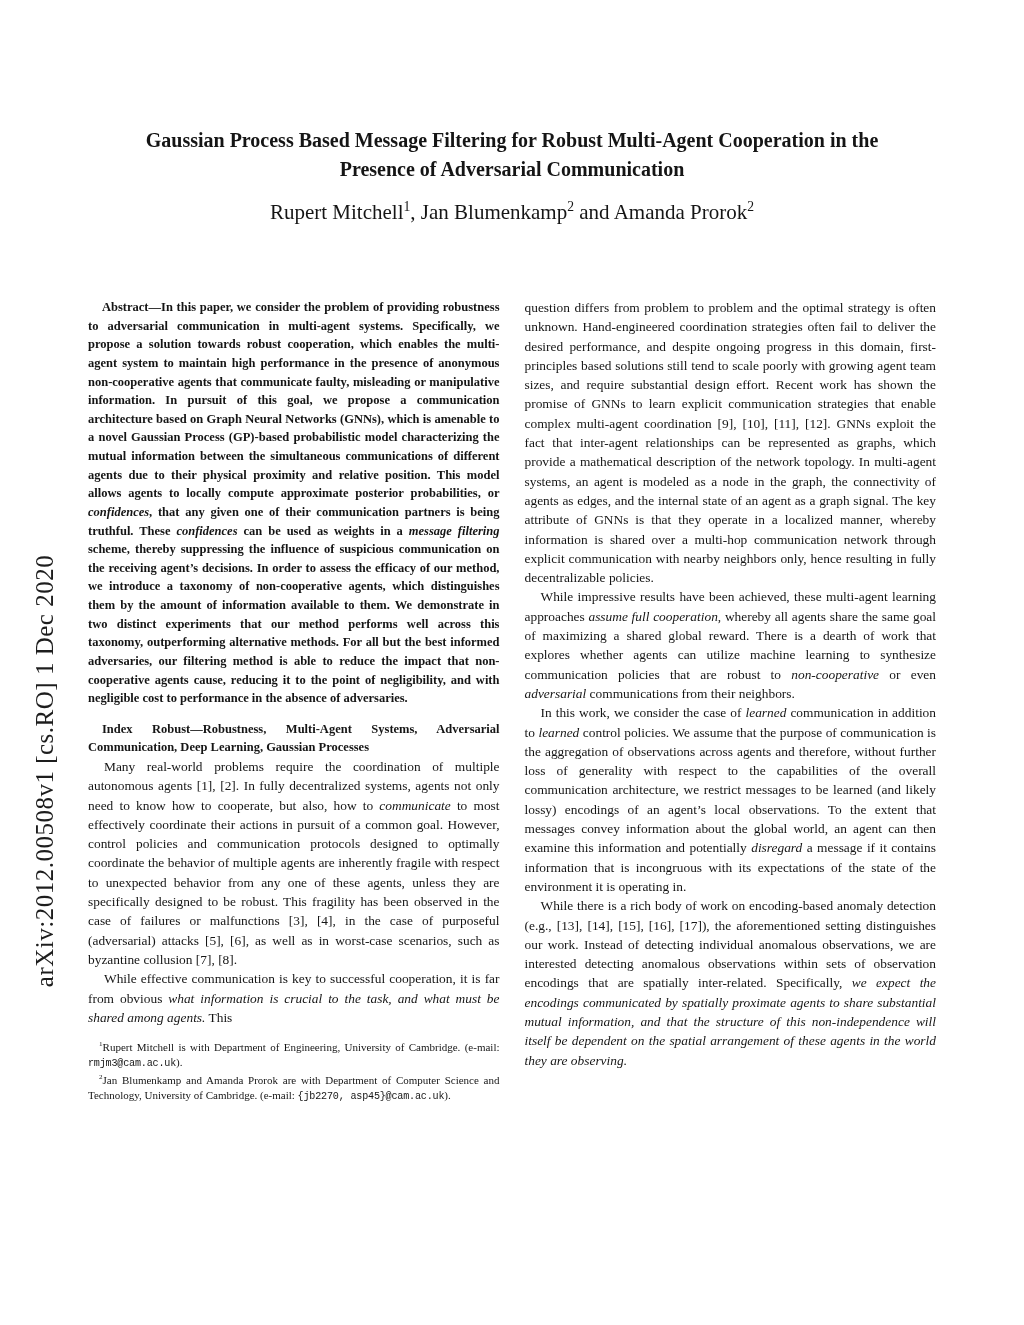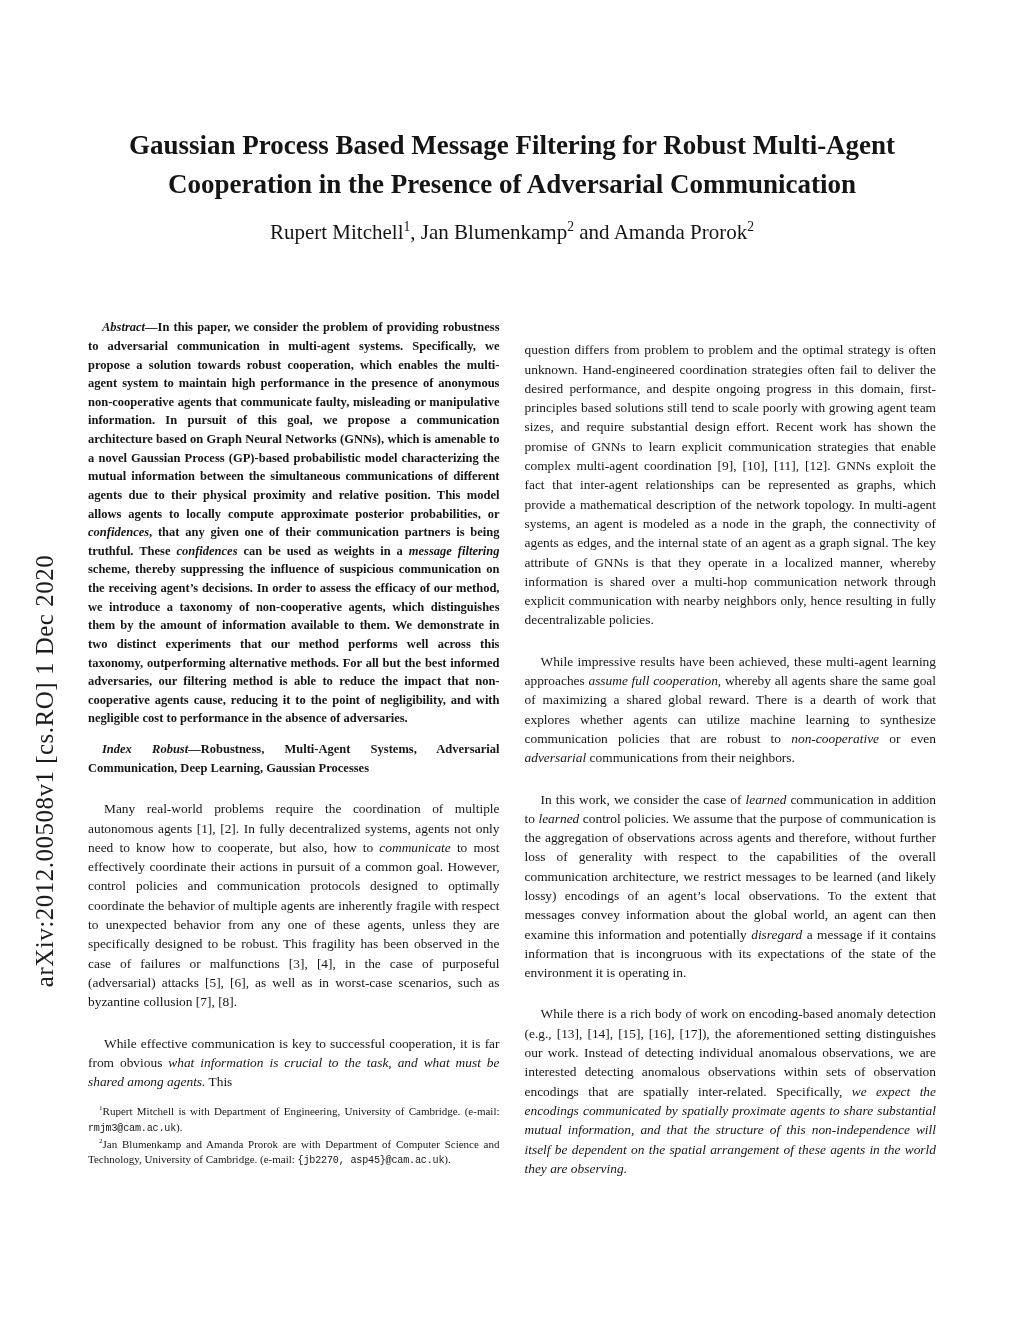--- a/index.html
+++ b/index.html
@@ -24,21 +24,21 @@
     transform: translate(-50%, -50%) rotate(-90deg);
     white-space: nowrap;
     font-size: 25px;
     letter-spacing: 0.5px;
     color: #1d1d1d;
   }
   .title {
     margin: 126px auto 0;
     max-width: 800px;
     text-align: center;
-    font-size: 27px;
+    font-size: 20px;
     font-weight: bold;
     line-height: 1.45;
   }
   .authors {
     margin-top: 15px;
     text-align: center;
     font-size: 21px;
   }
   .authors sup, .fn sup { font-size: 0.65em; }
   .columns {
@@ -53,30 +53,30 @@
     line-height: 1.44;
     text-align: justify;
   }
   .abstract, .index-terms {
     font-weight: bold;
     font-size: 12.5px;
     line-height: 1.49;
     text-indent: 14px;
   }
   .index-terms { margin-top: 12px; }
-  .lead-label { font-style: italic; }
+  .lead-label { }
   .section-heading {
     margin: 20px 0 11px 0;
     text-align: center;
     font-size: 14.5px;
     font-weight: normal;
     font-variant: small-caps;
     letter-spacing: 0.4px;
   }
-  .para { text-indent: 16px; margin-top: 22px; }
+  .para { text-indent: 16px; }
   .para.noindent { text-indent: 0; }
   .footnotes {
     margin-top: 12px;
     font-size: 11px;
     line-height: 1.42;
     text-align: justify;
   }
   .fn { text-indent: 11px; }
   .mono { font-family: "Liberation Mono", monospace; font-size: 0.92em; letter-spacing: -0.2px; }
   i { font-style: italic; }

